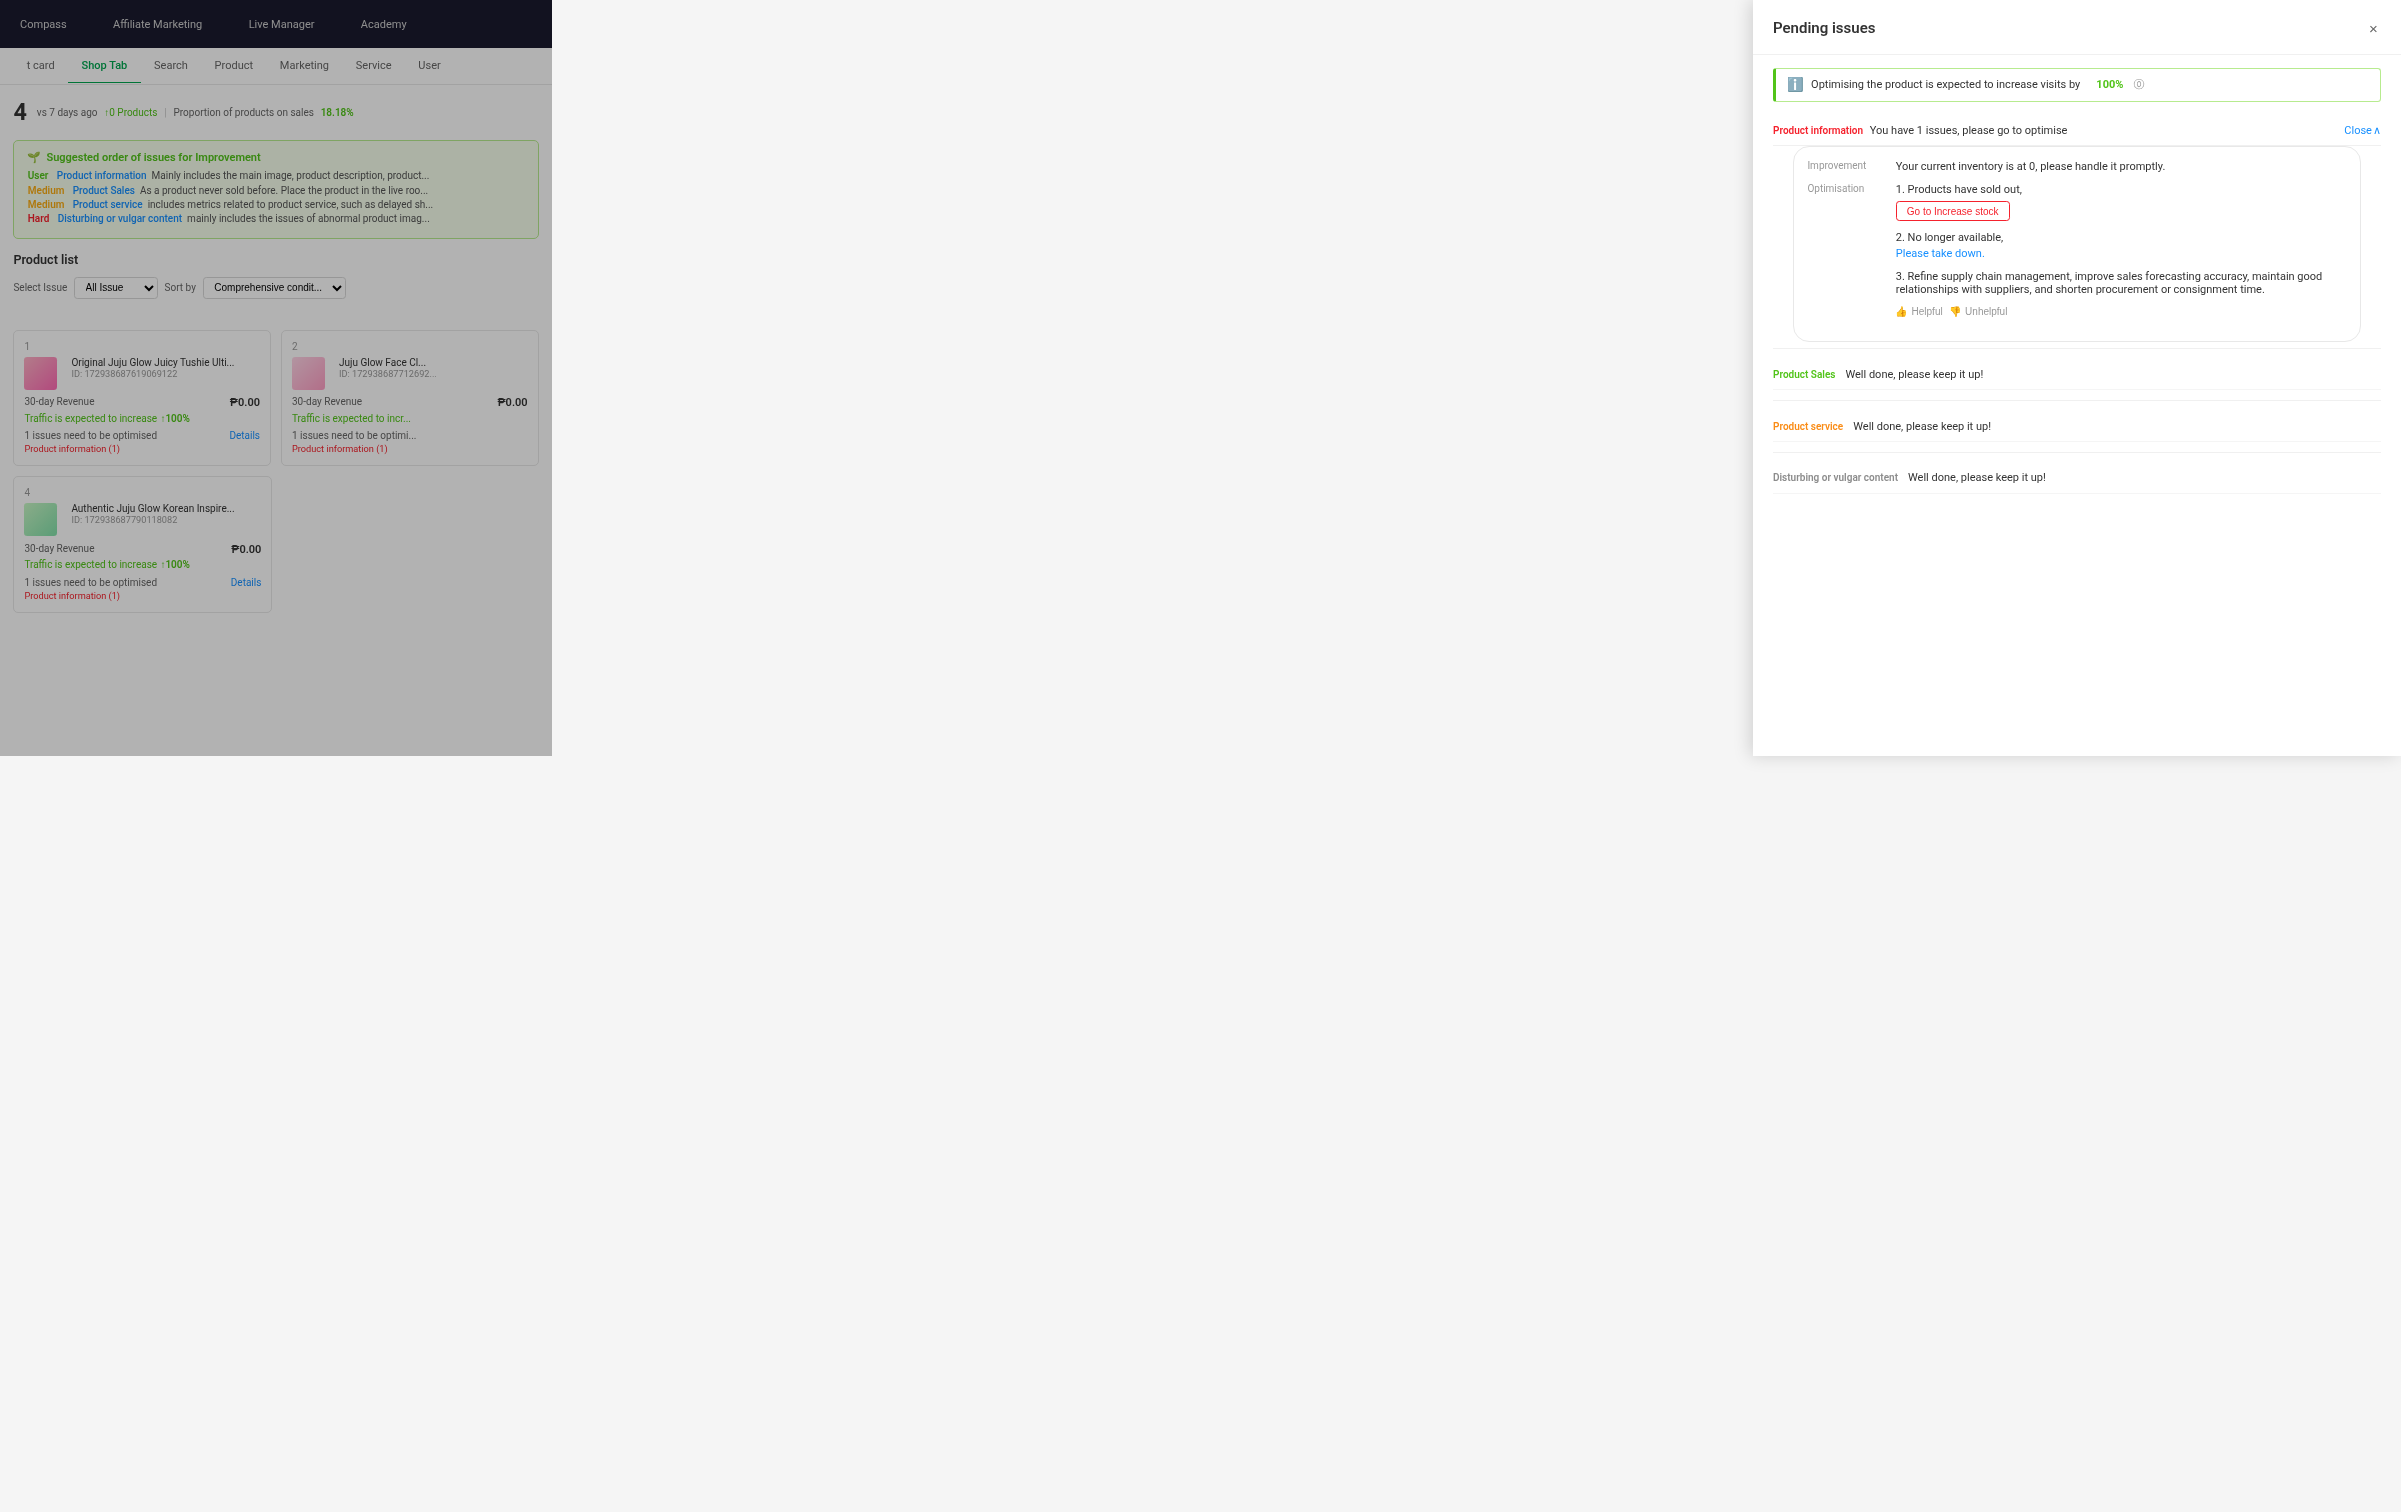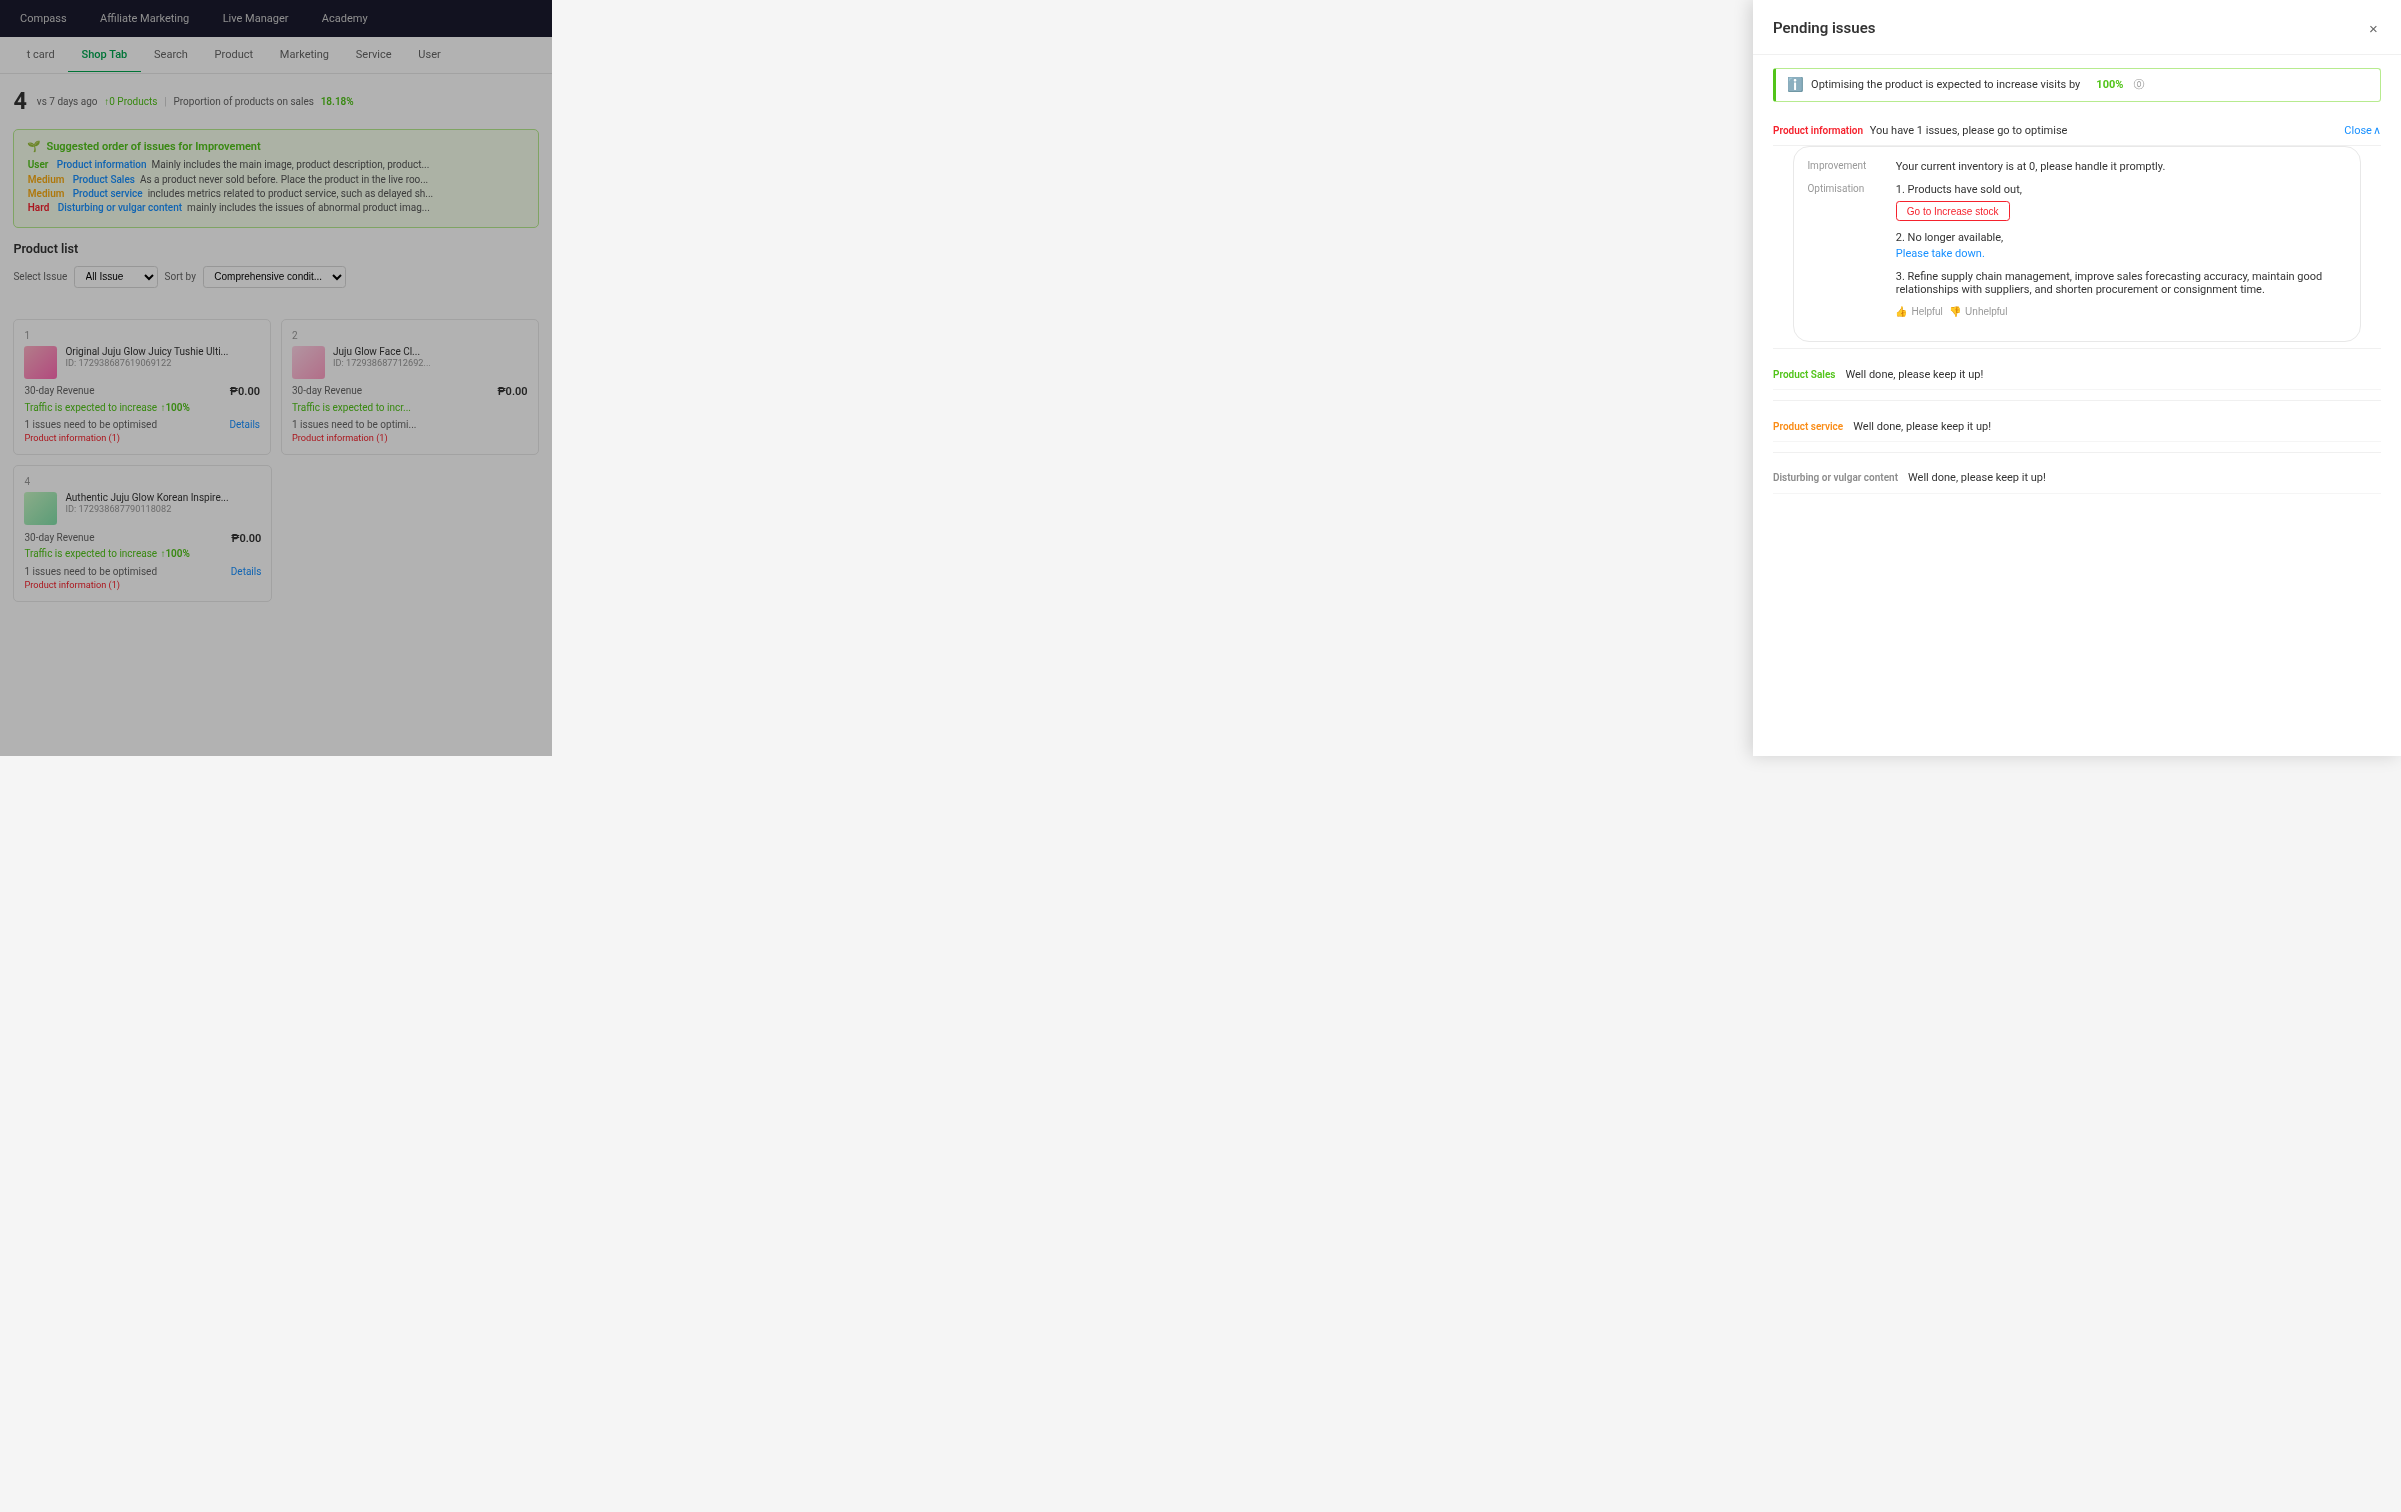--- a/index.html
+++ b/index.html
@@ -2,21 +2,21 @@
 <html style="font-size:13.4px"><head>
   <meta charset="utf-8">
   <style>
     * { box-sizing: border-box; margin: 0; padding: 0; }
     body { font-family: -apple-system, BlinkMacSystemFont, 'Segoe UI', Roboto, sans-serif; font-size: 11.7px; background: #f5f5f5; overflow: hidden; width: 1201px; height: 756px; }
 
     
     .bg-page { position: absolute; top: 0; left: 0; width: 552px; height: 756px; background: #fff; overflow: hidden; }
 
     
-    .top-nav { background: #1a1a2e; display: flex; align-items: center; height: 37px; padding: 0 13.4px; gap: 20px; }
+    .top-nav { background: #1a1a2e; display: flex; align-items: center; height: 48px; padding: 0 13.4px; gap: 33px; }
     .nav-item { color: #ccc; font-size: 11px; cursor: pointer; padding: 3.3px 6.7px; white-space: nowrap; }
 
     
     .tab-bar { background: #fff; border-bottom: 0.8px solid #e8e8e8; display: flex; align-items: center; height: 37px; padding: 0 13.4px; gap: 0; }
     .tab-item { color: #666; font-size: 11px; cursor: pointer; padding: 10px 13.4px; border-bottom: 1.7px solid transparent; white-space: nowrap; }
     .tab-item.active { color: #00a650; border-bottom-color: #00a650; font-weight: 500; }
 
     
     .page-content { padding: 13.4px; }
     .stat-row { display: flex; align-items: center; gap: 6.7px; margin-bottom: 13.4px; font-size: 11px; color: #666; }
@@ -37,21 +37,21 @@
     .section-title { font-size: 12.6px; font-weight: 600; color: #333; margin-bottom: 10px; }
     .filter-row { display: flex; align-items: center; gap: 6.7px; margin-bottom: 31px; }
     .filter-label { font-size: 10px; color: #666; }
     .filter-select { border: 0.8px solid #d9d9d9; border-radius: 3.3px; padding: 3.3px 6.7px; font-size: 10px; background: #fff; min-width: 84px; }
     .sort-select { border: 0.8px solid #d9d9d9; border-radius: 3.3px; padding: 3.3px 6.7px; font-size: 10px; background: #fff; min-width: 117px; }
 
     
     .product-grid { display: grid; grid-template-columns: 1fr 1fr; gap: 10px; }
     .product-card { border: 0.8px solid #e8e8e8; border-radius: 5px; padding: 10px; background: #fff; }
     .card-num { font-size: 10px; color: #999; margin-bottom: 5px; }
-    .product-row { display: flex; gap: 8px; margin-bottom: 6.7px; }
+    .product-row { display: flex; gap: 14px; margin-bottom: 6.7px; }
     .product-img { width: 33px; height: 33px; background: linear-gradient(135deg, #ffb3c6, #ff69b4); border-radius: 3.3px; flex-shrink: 0; }
     .product-info { flex: 1; min-width: 0; }
     .product-name { font-size: 10px; color: #333; white-space: nowrap; overflow: hidden; text-overflow: ellipsis; }
     .product-id { font-size: 9.2px; color: #999; }
     .revenue-row { display: flex; justify-content: space-between; font-size: 10px; color: #666; margin-bottom: 3.3px; }
     .revenue-amount { font-size: 11px; font-weight: 600; color: #333; }
     .traffic-row { display: flex; align-items: center; gap: 3.3px; font-size: 10px; color: #52c41a; margin-bottom: 6.7px; }
     .traffic-pct { color: #52c41a; font-weight: 600; }
     .issues-row { display: flex; justify-content: space-between; font-size: 10px; }
     .issues-label { color: #666; }

